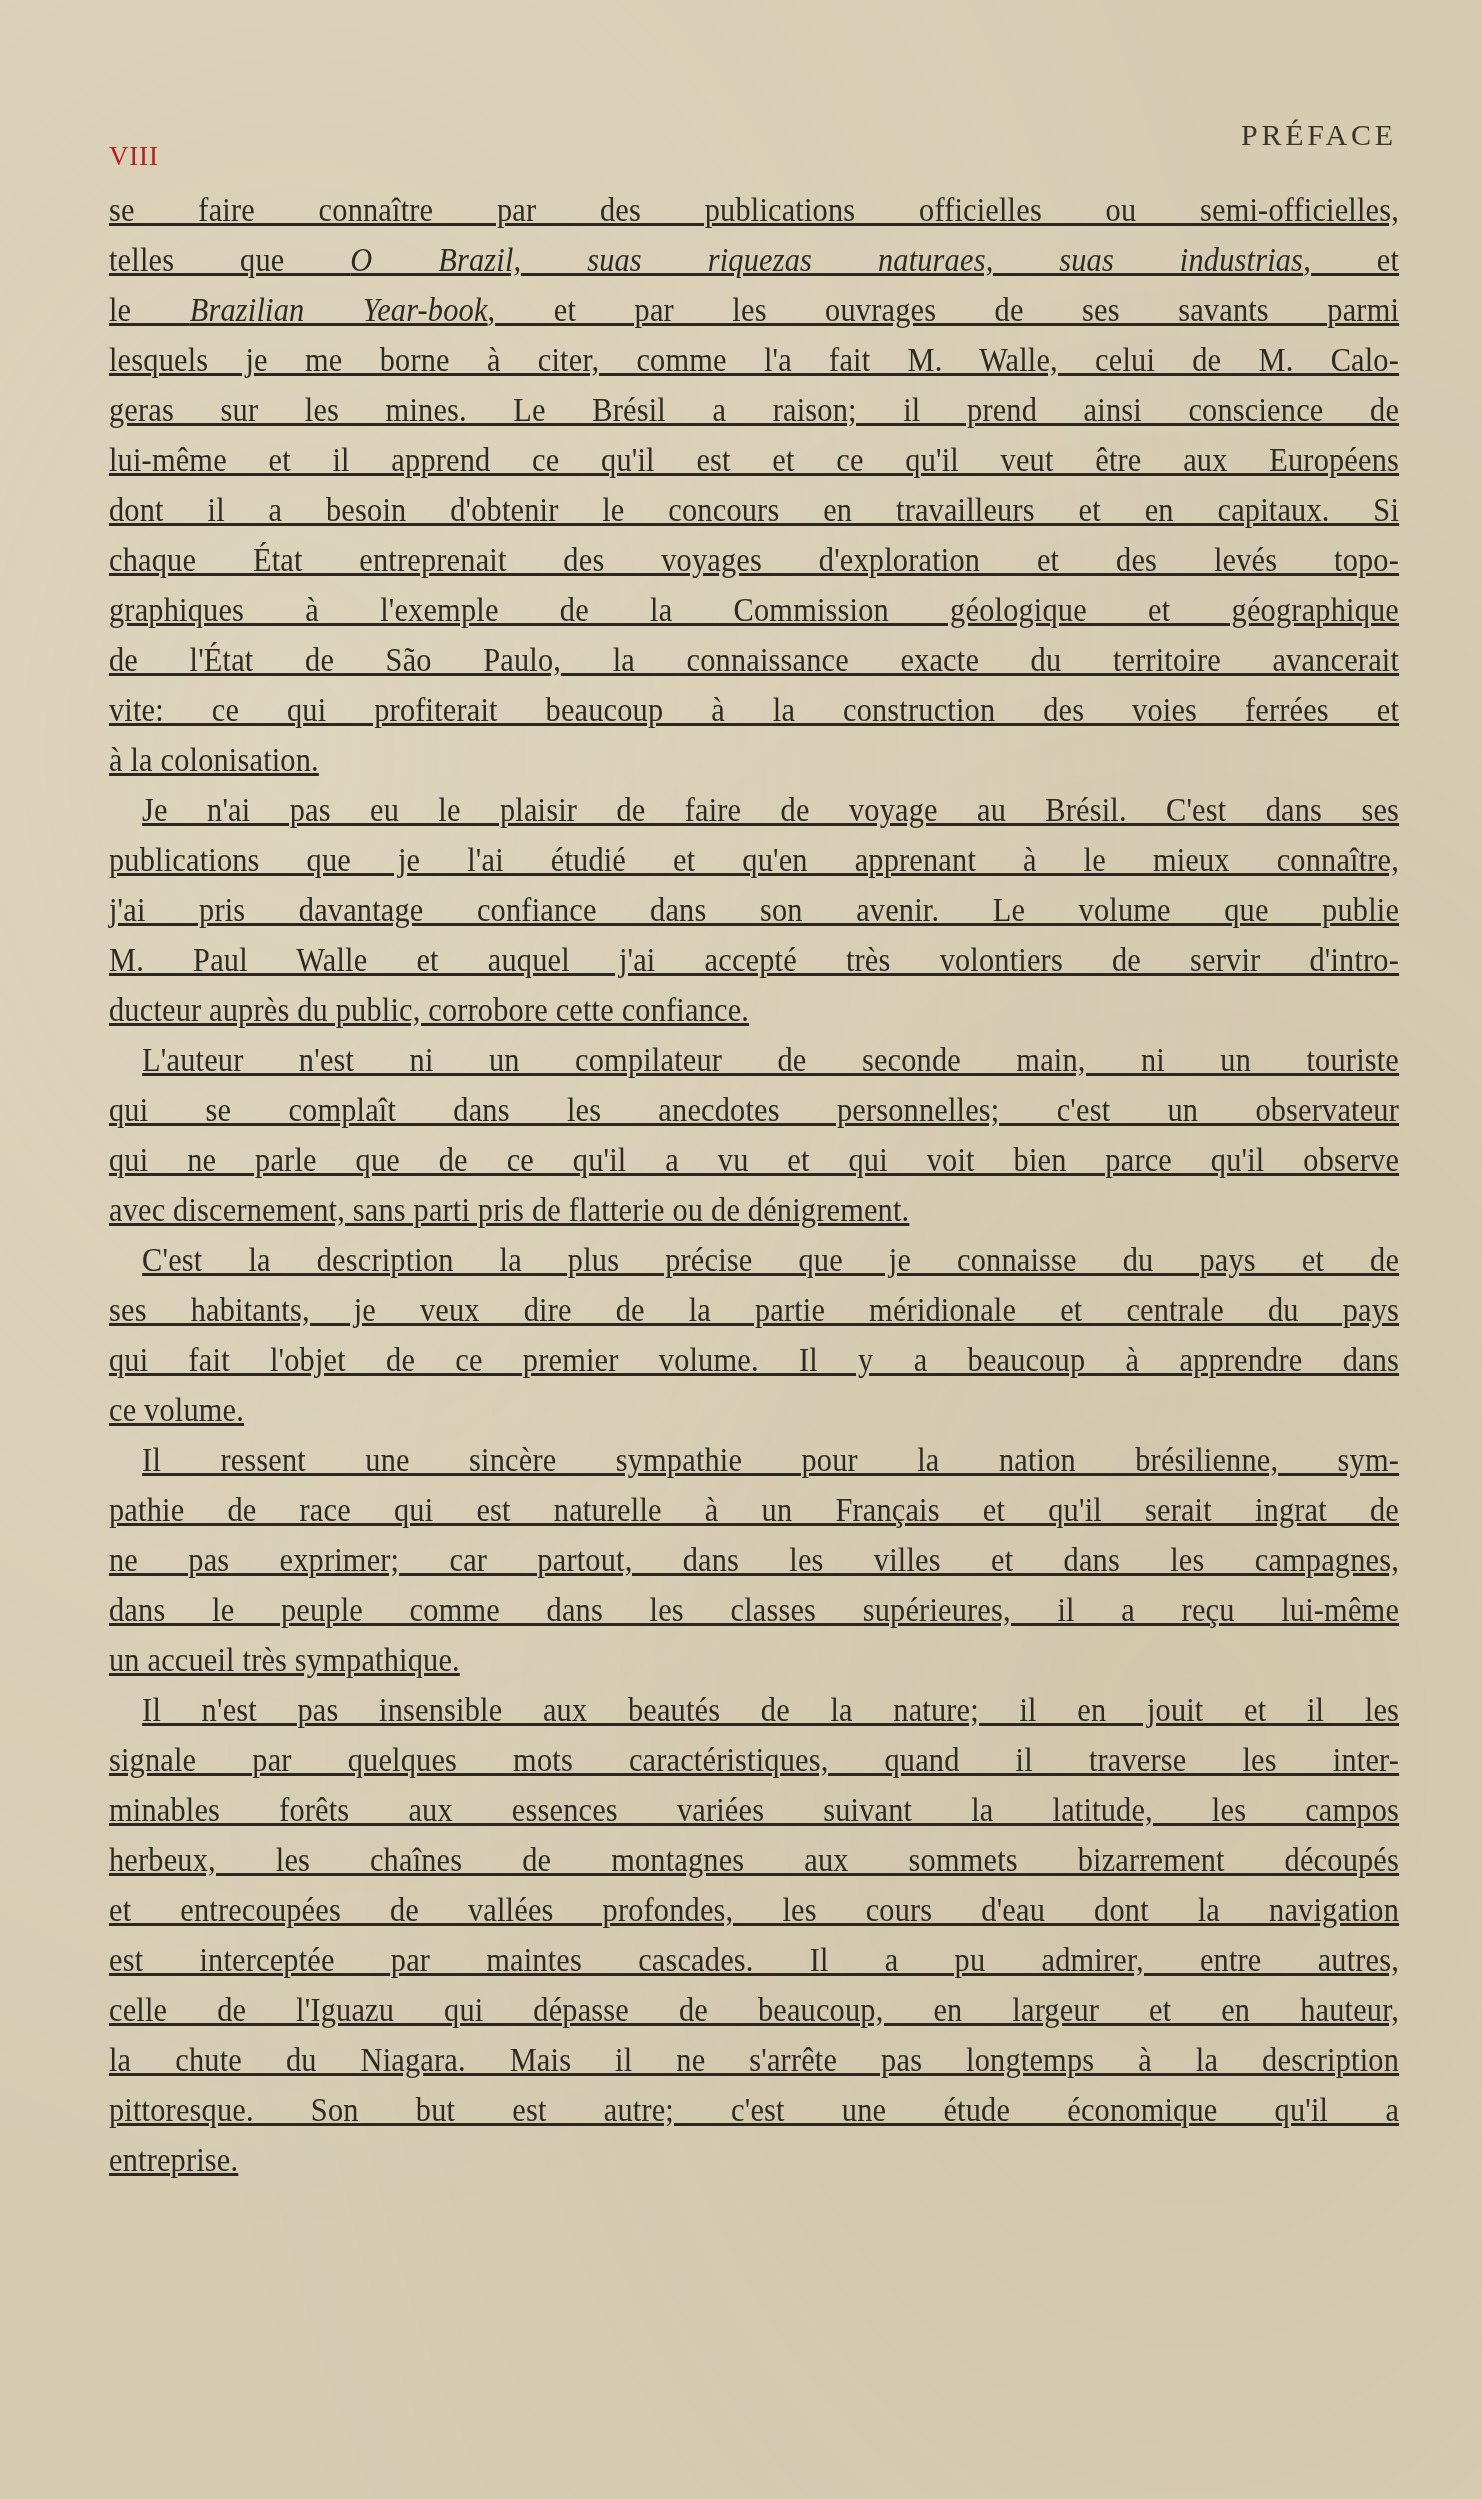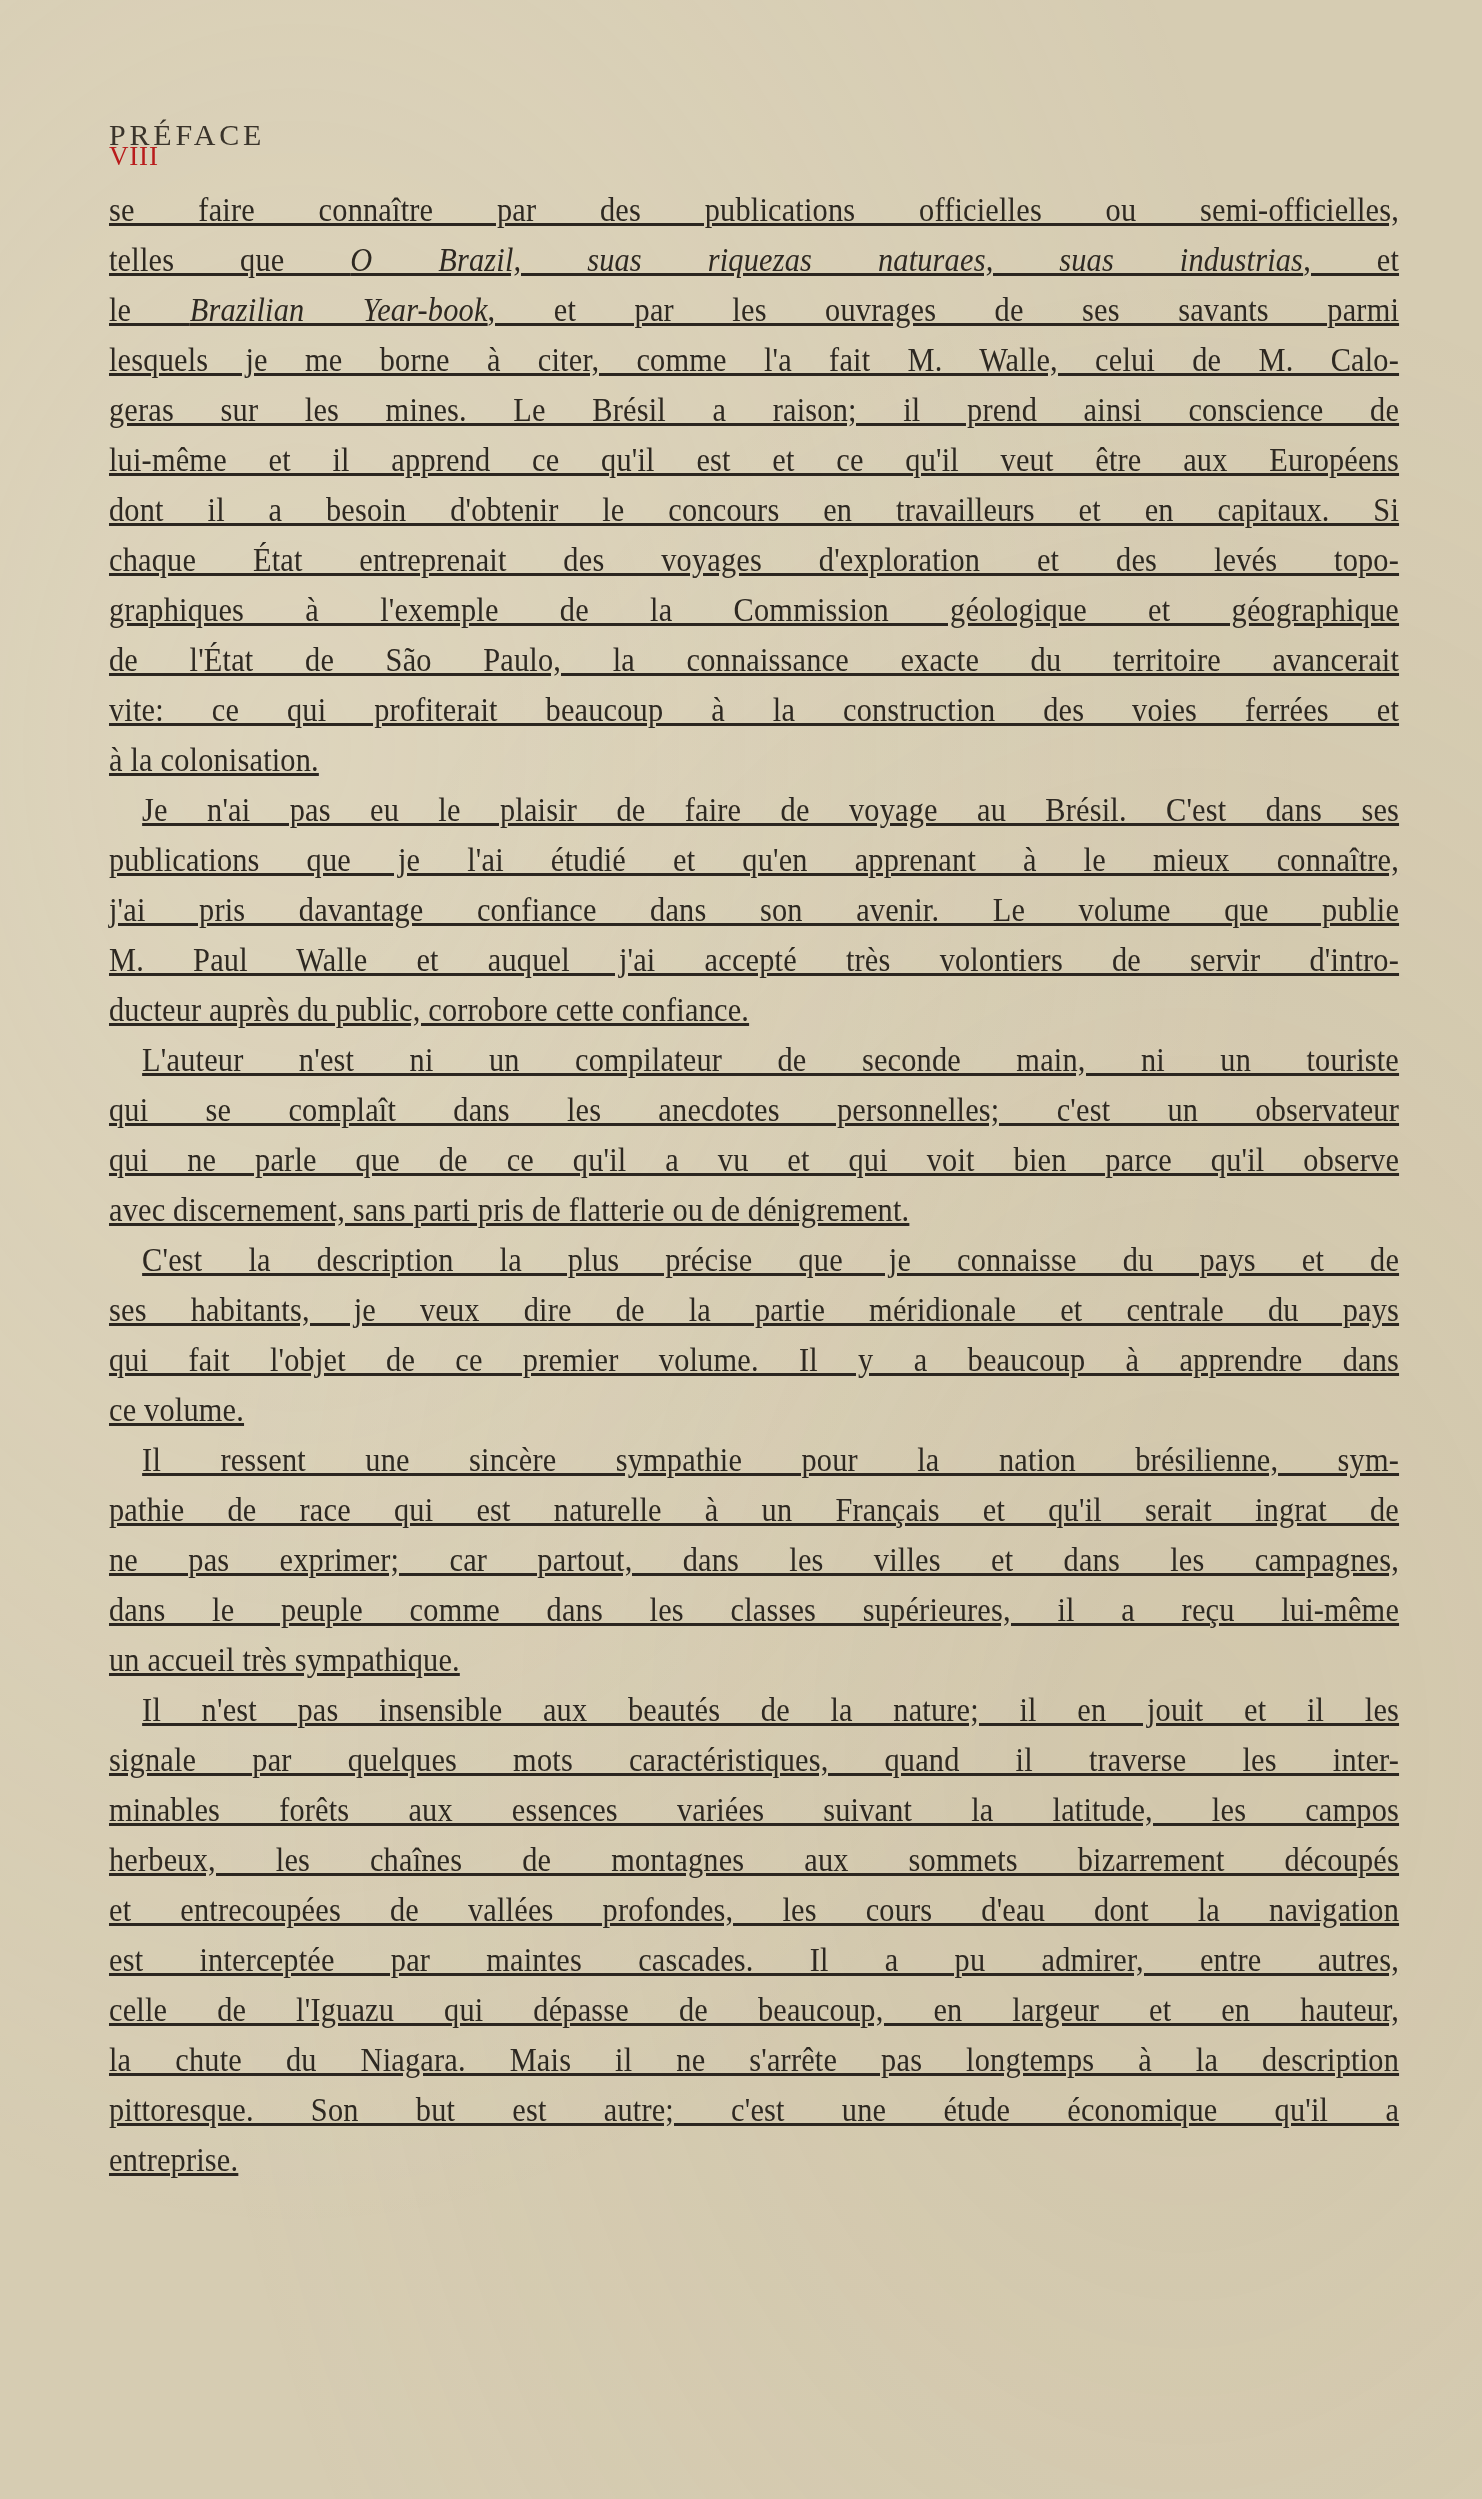--- a/index.html
+++ b/index.html
@@ -36,21 +36,21 @@
       top: 0;
       font-size: 27px;
       letter-spacing: 0.8px;
       color: #b91c1c;
       margin-top: 23px;
     }
     .running-title {
       position: absolute;
       left: 0; right: 0;
       top: 0;
-      text-align: left;
+      text-align: right;
       font-size: 30px;
       letter-spacing: 3.8px;
       color: #3a342b;
     }
     .body-text {
       position: absolute;
       top: 185px;
       left: 109px;
       width: 1290px;
       text-decoration: underline;

